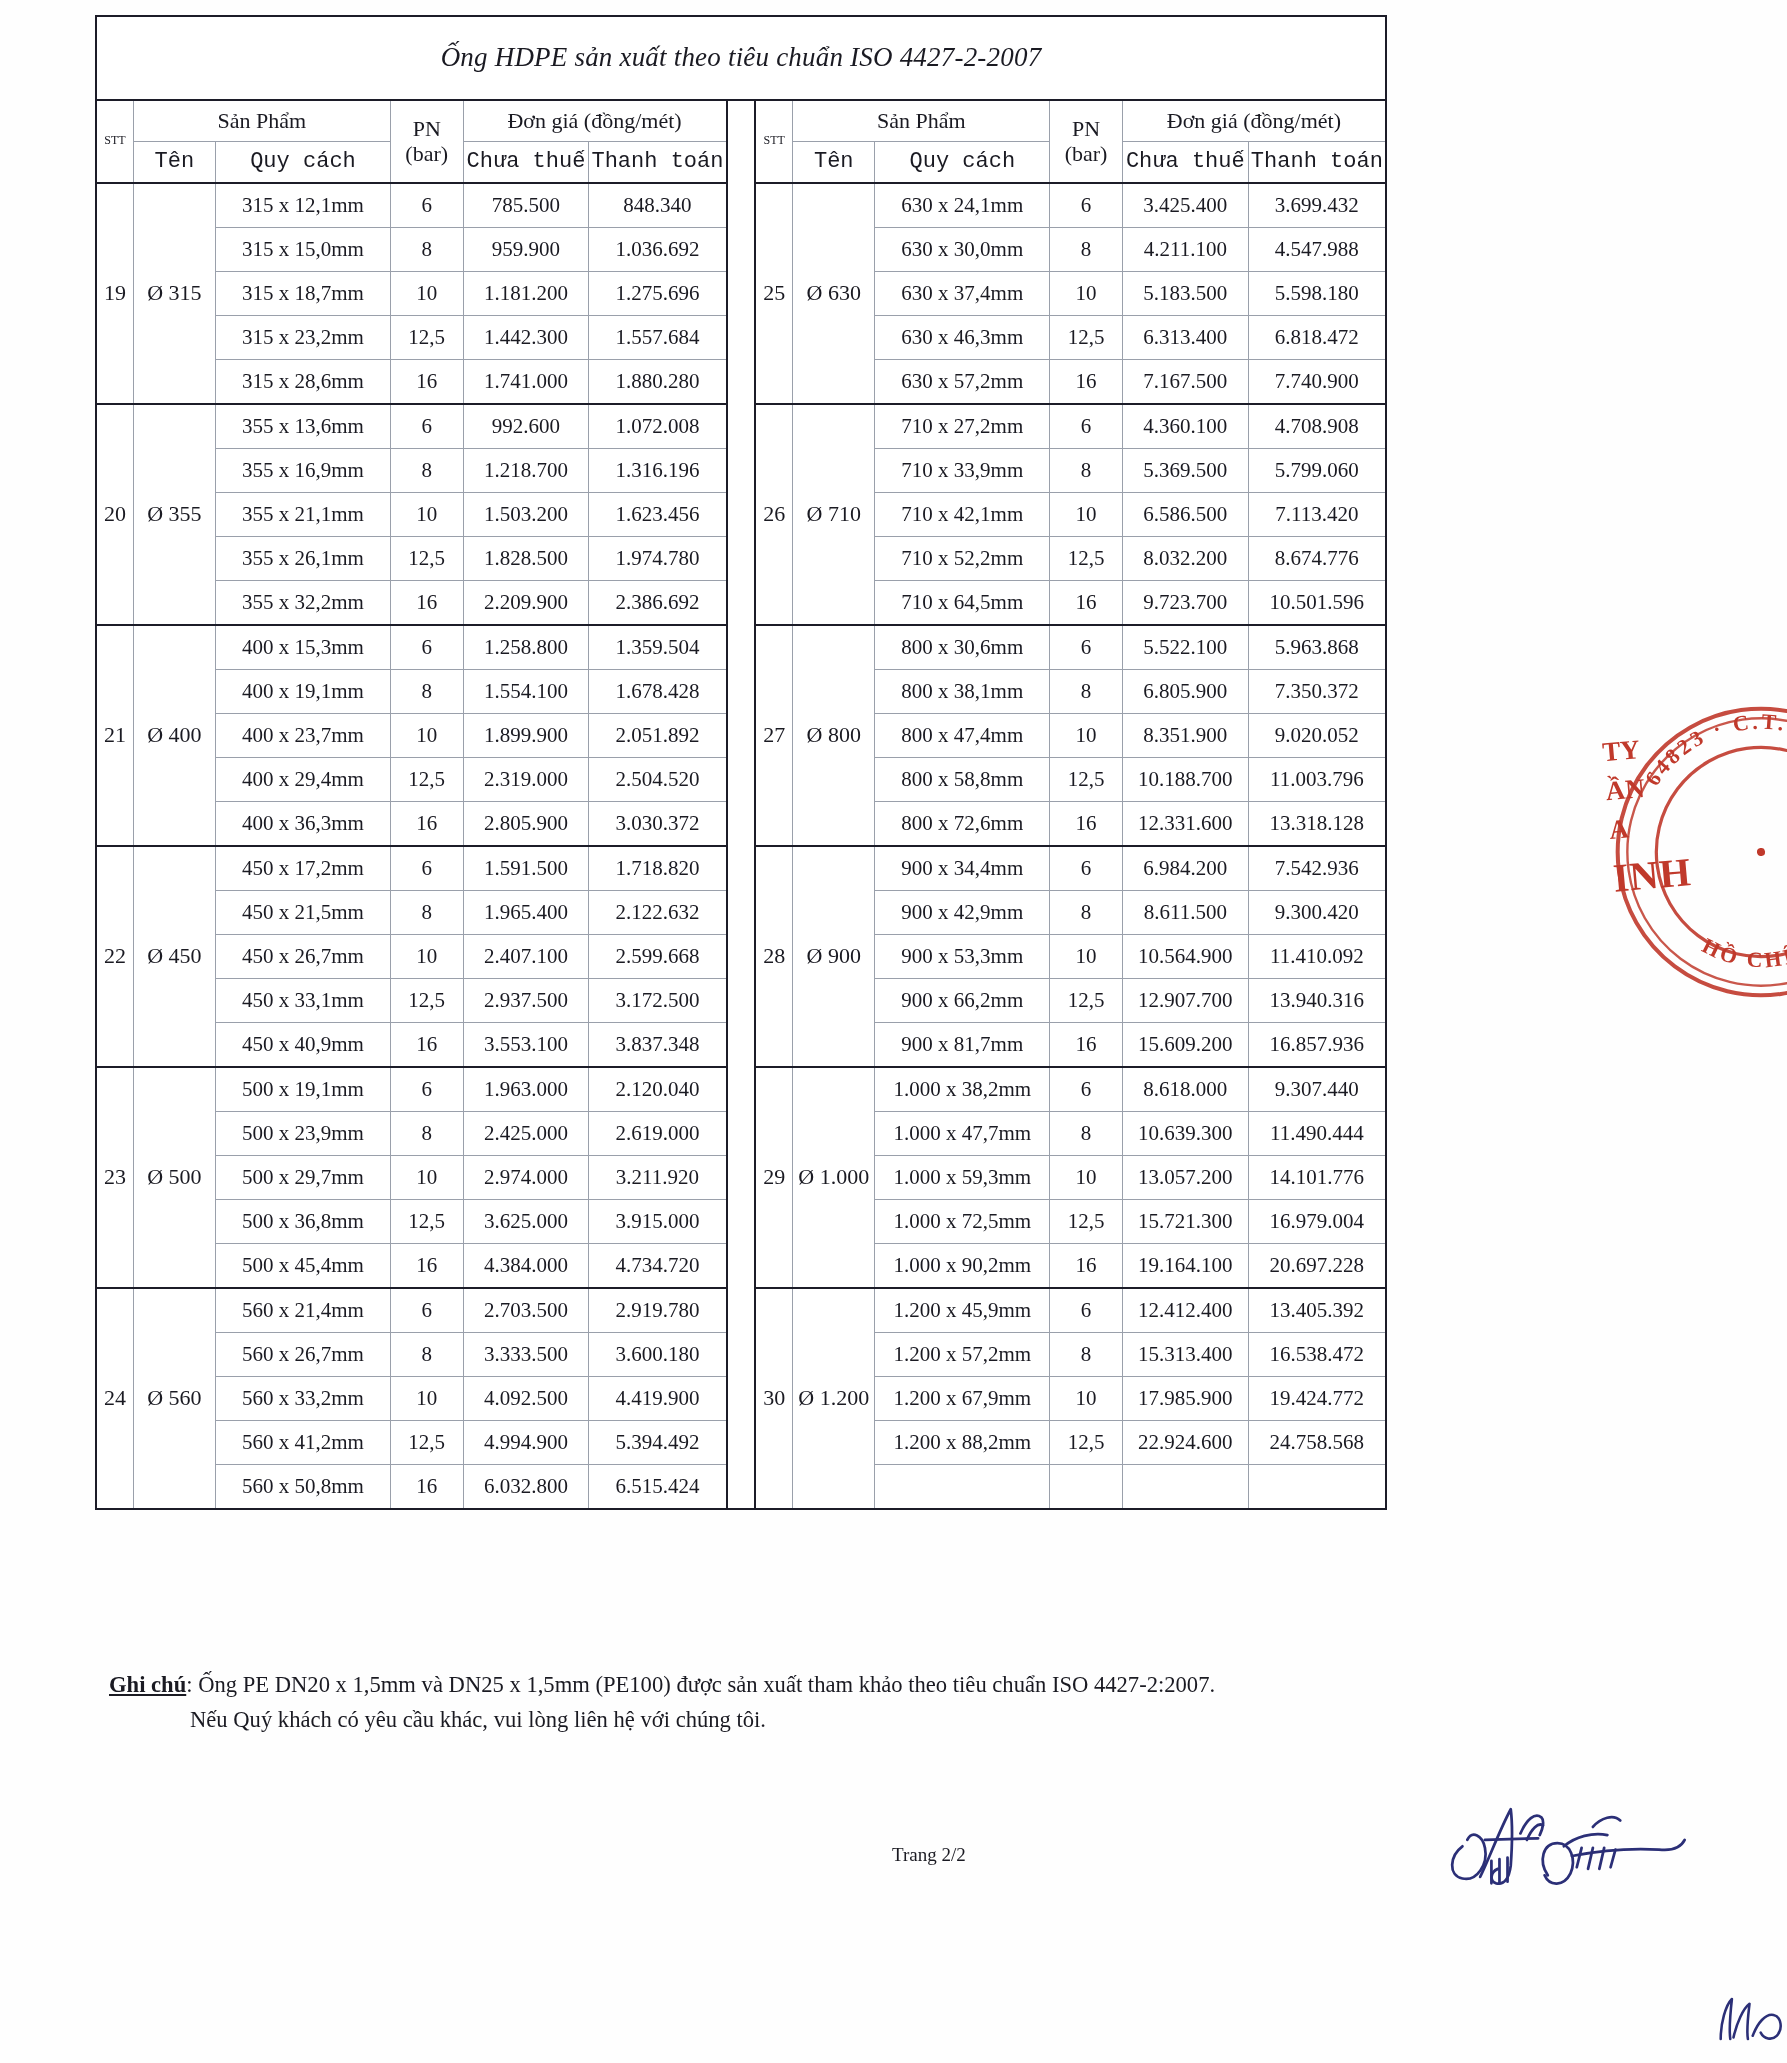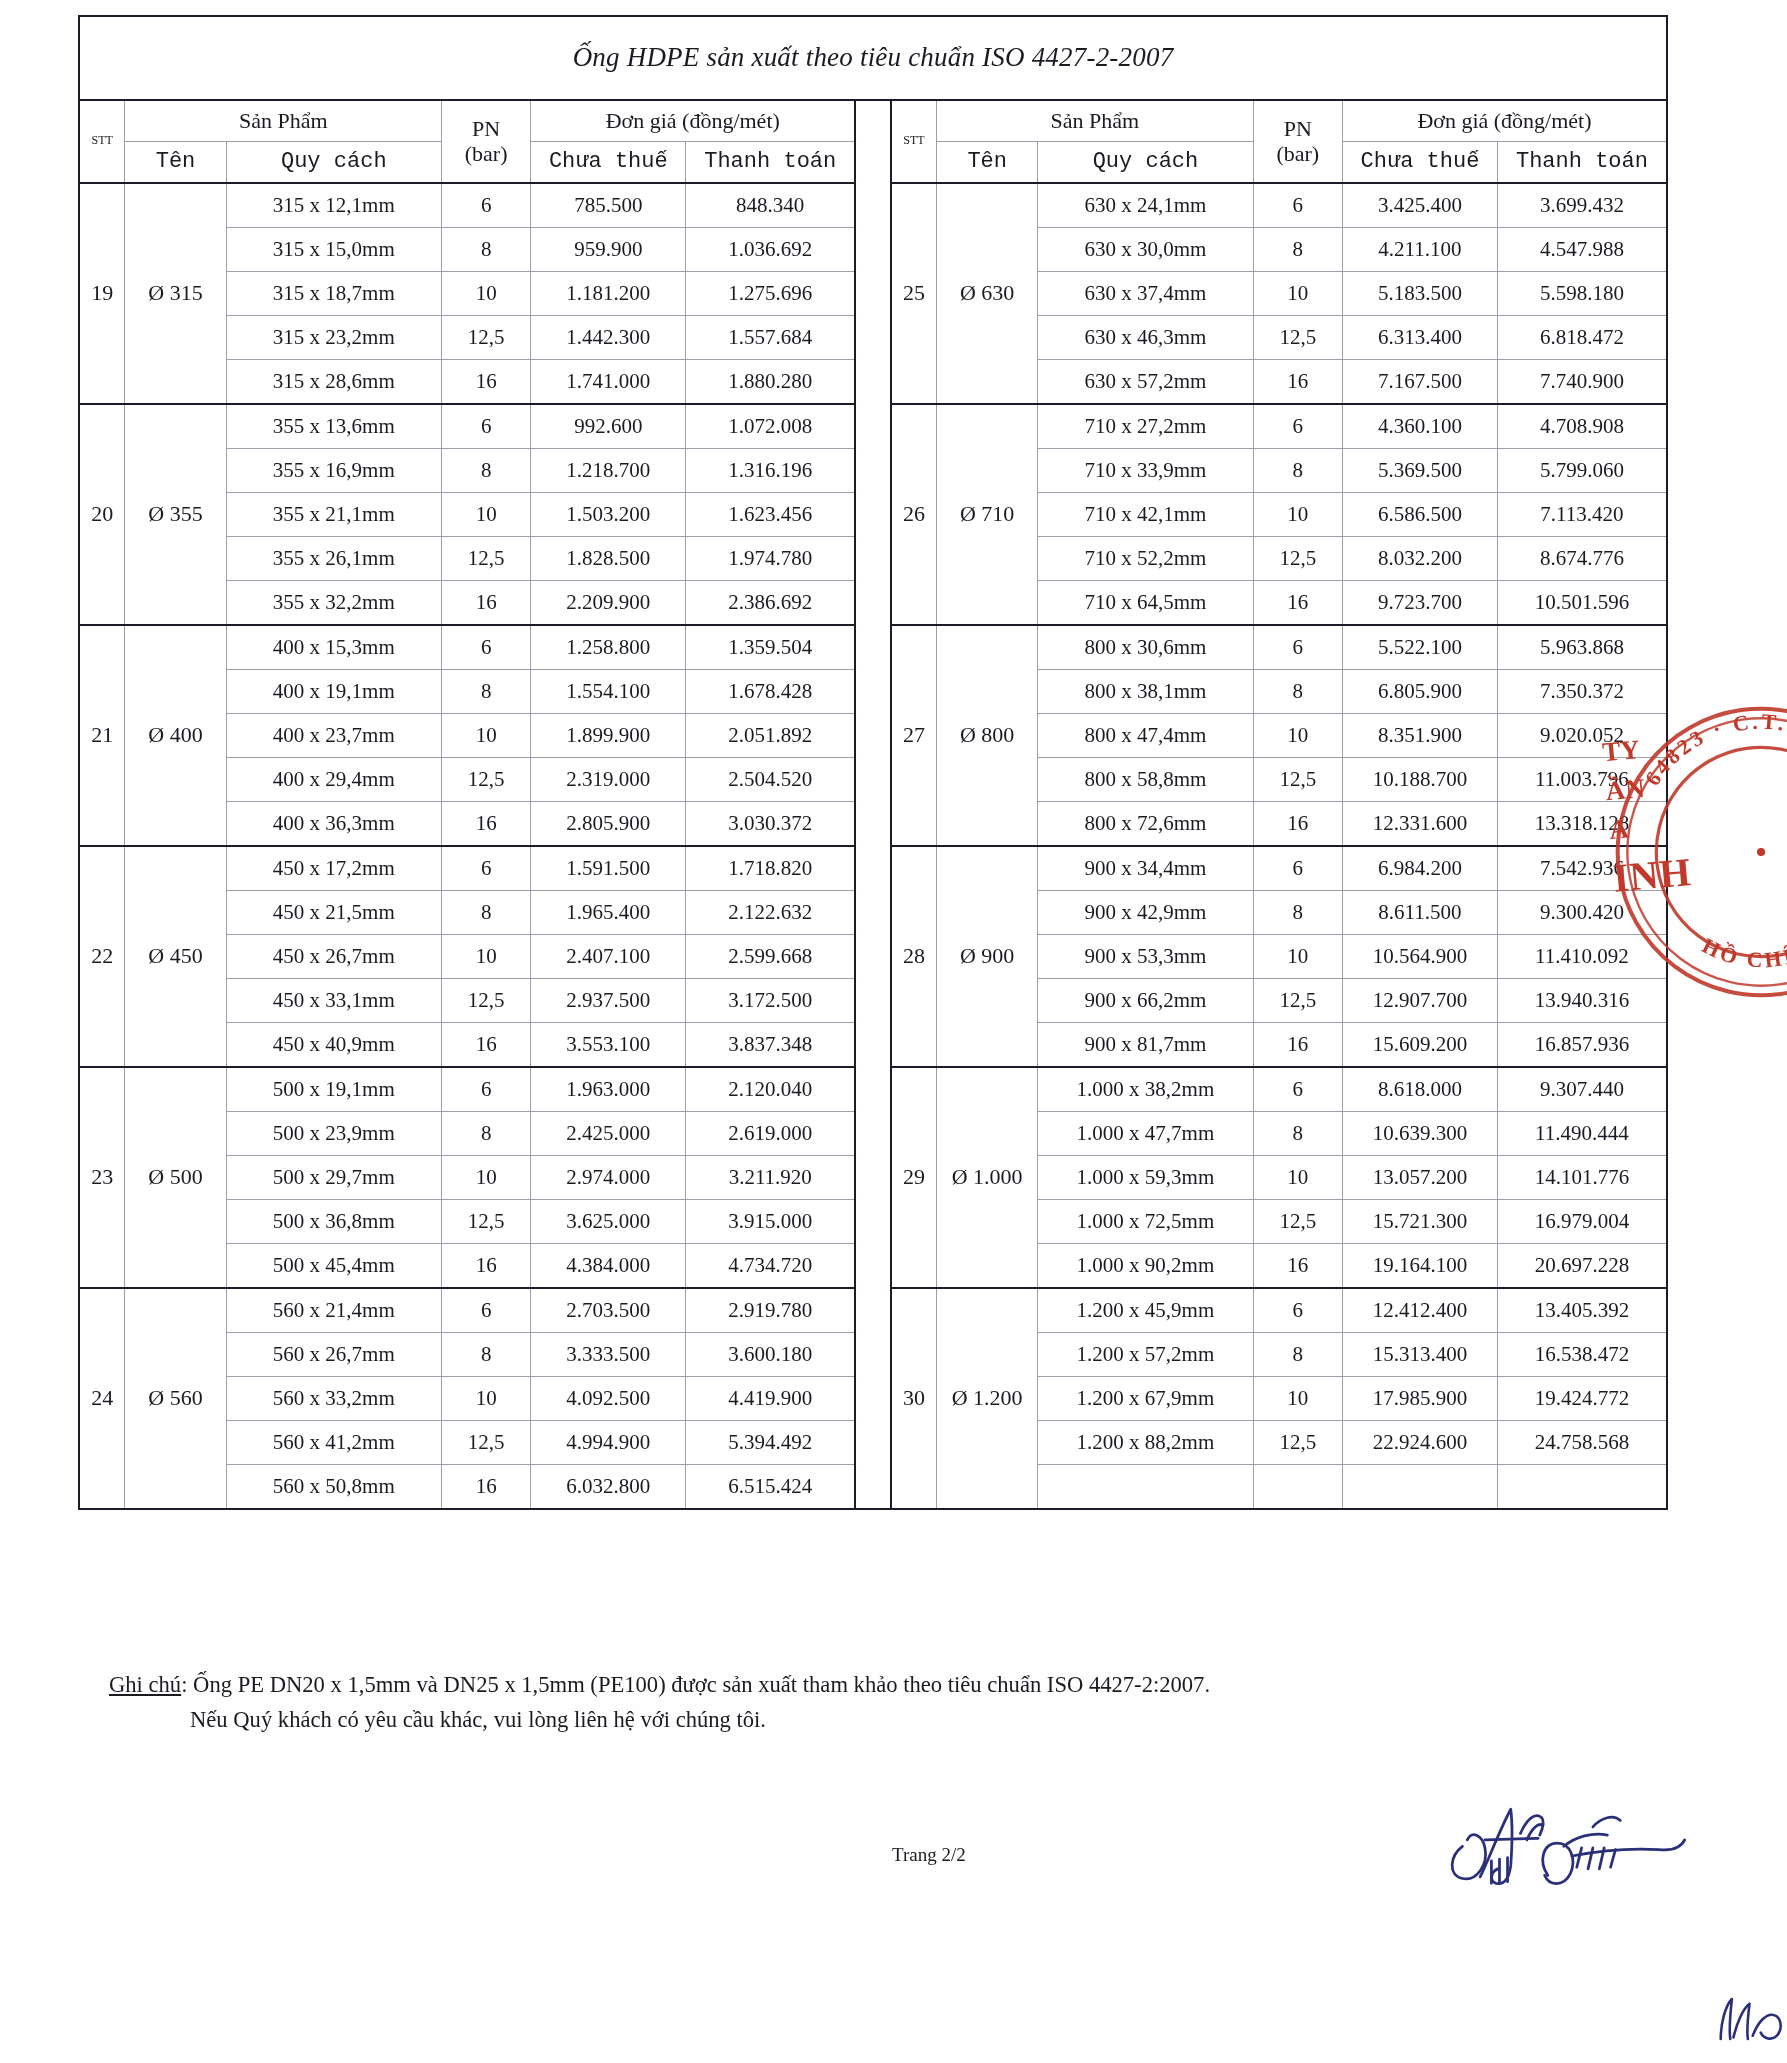--- a/index.html
+++ b/index.html
@@ -15,22 +15,22 @@
   }
   .page {
     position: relative;
     width: 1788px; height: 2064px;
     background: #fefefe;
   }
 
   
   .table-wrap {
     position: absolute;
-    left: 78px; top: 14.5px;
-    width: 1590px;
+    left: 95px; top: 14.5px;
+    width: 1292px;
   }
   table.main {
     border-collapse: collapse;
     width: 100%;
     table-layout: fixed;
     background: #fff;
   }
   table.main td, table.main th {
     border: 0.8px solid #9aa0ab;
     padding: 0;
@@ -90,21 +90,21 @@
 
   
   .note {
     position: absolute;
     left: 109px; top: 1667px;
     width: 1451px;
     font-size: 22.6px;
     line-height: 1.55;
   }
   .note .lbl {
-    font-weight: normal;
+    font-weight: bold;
     text-decoration: underline;
     margin-top: 18px;
   }
   .note .line2 { display: block; padding-left: 81px; }
 
   .pagenum {
     position: absolute;
     left: 892px; top: 1844px;
     font-size: 19px;
   }

